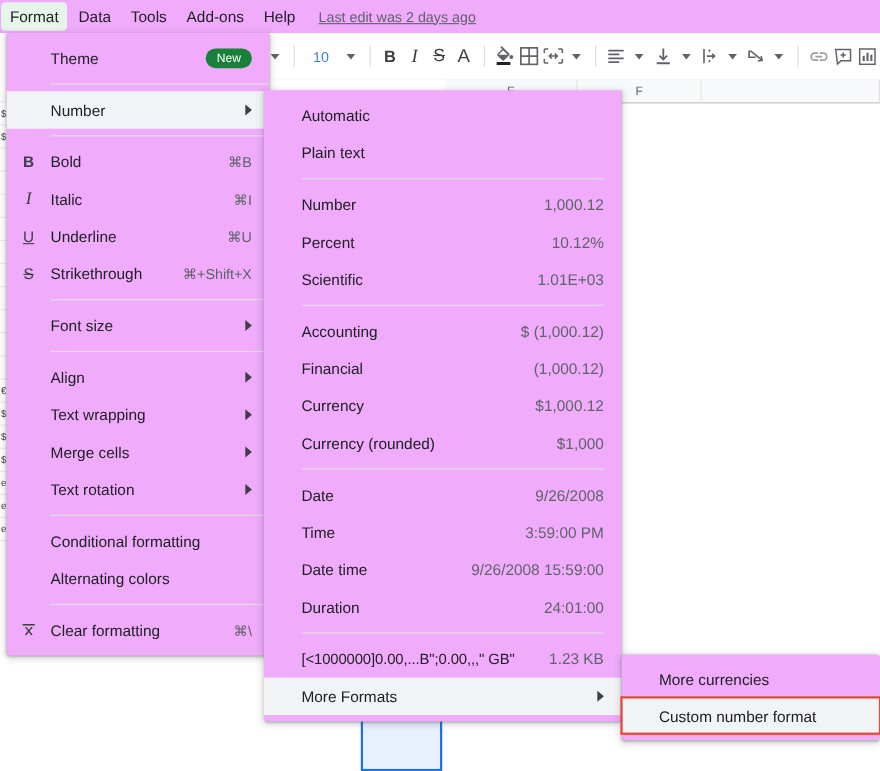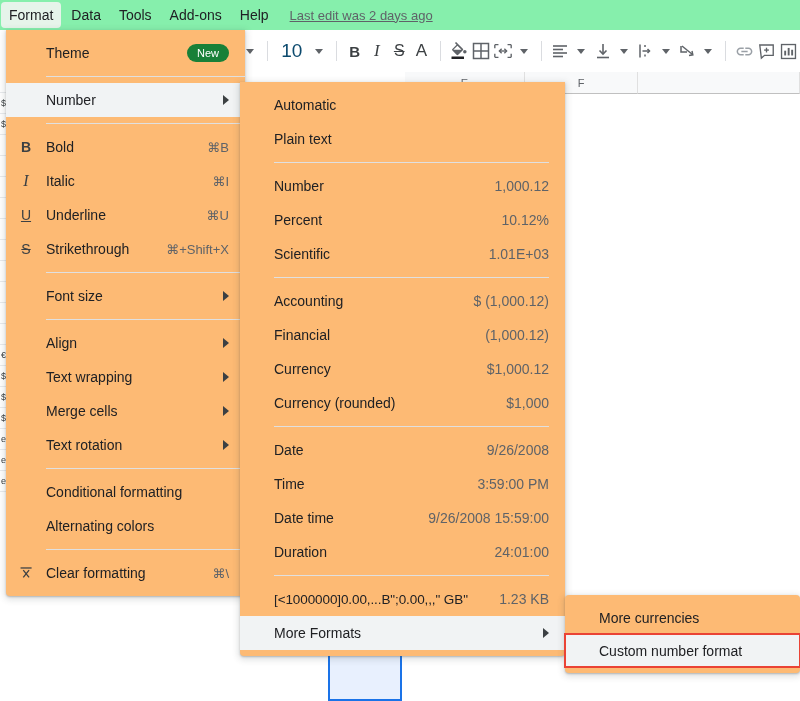--- a/index.html
+++ b/index.html
@@ -8,21 +8,21 @@
     width: 800px; height: 701px;
     background: #ffffff;
     font-family: "Liberation Sans", sans-serif;
     overflow: hidden;
   }
   #root { position: relative; width: 800px; height: 701px; background: #fff; }
 
   
   .menubar {
     position: absolute; left: 0; top: 0; width: 800px; height: 30px;
-    display: flex; align-items: center; background: #86efac; z-index: 5;
+    display: flex; align-items: center; background: #f0abfc; z-index: 5;
   }
   .menubar-item {
     font-size: 14px; color: #202124; padding: 4px 8px; margin: 0 1px;
     border-radius: 4px; line-height: 18px; white-space: nowrap;
   }
   .menubar-item.active { background: #e6f4ea; color: #202124; }
   .lastedit {
     font-size: 13px; color: #5f6368; margin-left: 12px;
     text-decoration: underline; white-space: nowrap;
   }
@@ -33,21 +33,21 @@
     display: flex; align-items: center; background: #fff; z-index: 2;
   }
   .tb-caret {
     width: 0; height: 0; border-left: 4px solid transparent;
     border-right: 4px solid transparent; border-top: 5px solid #5f6368;
     margin: 0 6px;
   }
   .tb-sep { width: 1px; height: 20px; background: #dadce0; margin: 0 7px; }
   .fontsize-box {
     display: flex; align-items: center; justify-content: center;
-    min-width: 34px; font-size: 19px; color: #0c4a6e; padding: 2px 4px;
+    min-width: 34px; font-size: 13px; color: #3b82f6; padding: 2px 4px;
   }
   .tb-btn {
     width: 28px; height: 28px; display: flex; align-items: center;
     justify-content: center; color: #5f6368; font-size: 15px;
     margin: 0 1px; border-radius: 4px;
   }
   .tb-btn svg { display: block; }
   .tb-text-btn { font-size: 15px; color: #3c4043; font-weight: 700; }
   .tb-text-btn.ital { font-style: italic; font-family: "Liberation Serif", serif; font-weight: 400; font-size: 17px; }
   .tb-text-btn.strike { text-decoration: line-through; font-weight: 400; font-size: 16px; }
@@ -70,21 +70,21 @@
     font-size: 9px; color: #3c4043; overflow: hidden;
   }
   .sliver-cell { height: 21px; border-bottom: 1px solid #e8eaed; padding-left: 1px; line-height: 21px; overflow: hidden; white-space: nowrap; }
   .selected-cell {
     position: absolute; left: 328px; top: 566px; width: 74px; height: 63px;
     background: #e8f0fe; border: 2px solid #1a73e8;
   }
 
   
   .menu {
-    position: absolute; background: #fdba74; border-radius: 0 0 4px 4px;
+    position: absolute; background: #f0abfc; border-radius: 0 0 4px 4px;
     box-shadow: 0 2px 6px 2px rgba(60,64,67,.15), 0 1px 2px 0 rgba(60,64,67,.3);
     padding: 6px 0; z-index: 20;
   }
   #format-menu { left: 6px; top: 30px; width: 239px; }
   #number-menu { left: 240px; top: 82px; width: 325px; }
   #more-formats-menu { left: 565px; top: 595px; width: 235px; border-radius: 4px; }
 
   .mi {
     position: relative; display: flex; align-items: center;
     height: 34px; padding: 0 16px 0 0; font-size: 14px; color: #202124;

